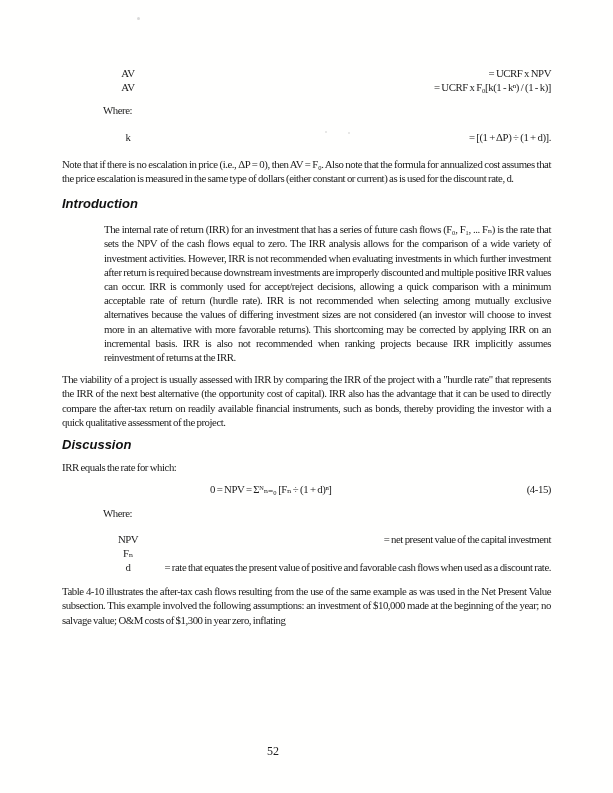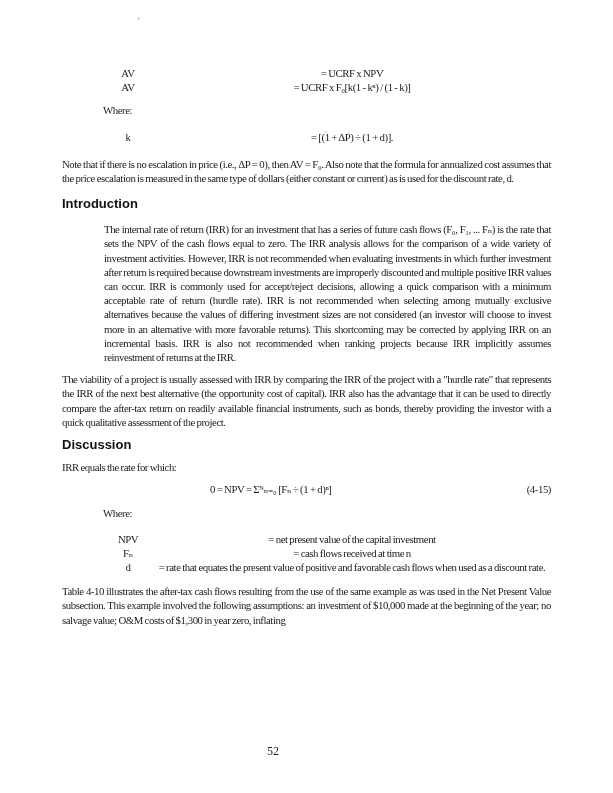--- a/index.html
+++ b/index.html
@@ -14,37 +14,37 @@
     letter-spacing:-0.45px;
     word-spacing:-0.5px;
     color:#1c1c1c;
   }
   .content { position:absolute; left:62px; top:0; width:489px; }
   p { margin:0; }
   .just { text-align:justify; }
   .indented { margin-left:41px; }
   .frow { display:flex; }
   .frow .term { width:50px; flex:0 0 50px;text-align:center; }
-  .frow .defn { flex:1; text-align:center; }
+  .frow .defn { flex:1; text-align:right; }
   .block-a { margin-top:66px; }
   .where-1 { margin-top:9px; }
   .defs-1 { margin-top:12px; }
   .note { margin-top:13px; }
   h1.sec {
     margin:20px 0 0 0;
     font-family:"Liberation Sans","DejaVu Sans",sans-serif;
     font-weight:bold; font-style:normal;
     font-size:13.8px; line-height:17px;
     letter-spacing:0px; word-spacing:0;
     color:#111;
   }
   h2.sub {
     margin:11px 0 0 0;
     font-family:"Liberation Sans","DejaVu Sans",sans-serif;
-    font-weight:bold; 
+    font-weight:bold; font-style:italic;
     font-size:13px; line-height:16px;
     letter-spacing:0px; word-spacing:0;
     color:#111;
   }
   .para-1 { margin-top:10px;margin-left:42px; }
   .para-2 { margin-top:8px; }
   h2.disc { margin-top:8px; }
   .lead { margin-top:7px; }
   .eqrow { margin-top:8px; position:relative; padding-left:148px; }
   .eqnum { position:absolute; right:0; top:0; }
@@ -111,21 +111,20 @@
 
     <div class="indented where-2">Where:</div>
 
     <div class="indented defs-2">
       <div class="frow">
         <span class="term">NPV</span>
         <span class="defn">= net present value of the capital investment</span>
       </div>
       <div class="frow">
         <span class="term">Fₙ</span>
-        <span class="defn">= cash flows received at time n</span>
       </div>
       <div class="frow">
         <span class="term">d</span>
         <span class="defn">= rate that equates the present value of positive and favorable cash flows when used as a discount rate.</span>
       </div>
     </div>
 
     <p class="just para-3">Table 4-10 illustrates the after-tax cash flows resulting from the use of the same example as was used in the Net Present Value subsection. This example involved the following assumptions: an investment of $10,000 made at the beginning of the year; no salvage value; O&amp;M costs of $1,300 in year zero, inflating</p>
 
   </div>

